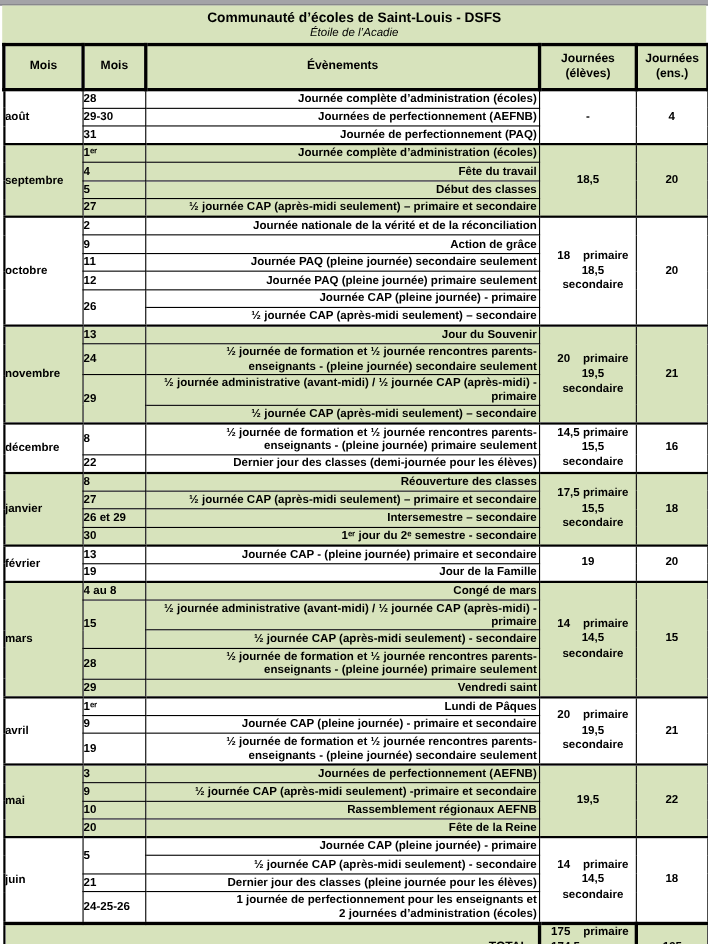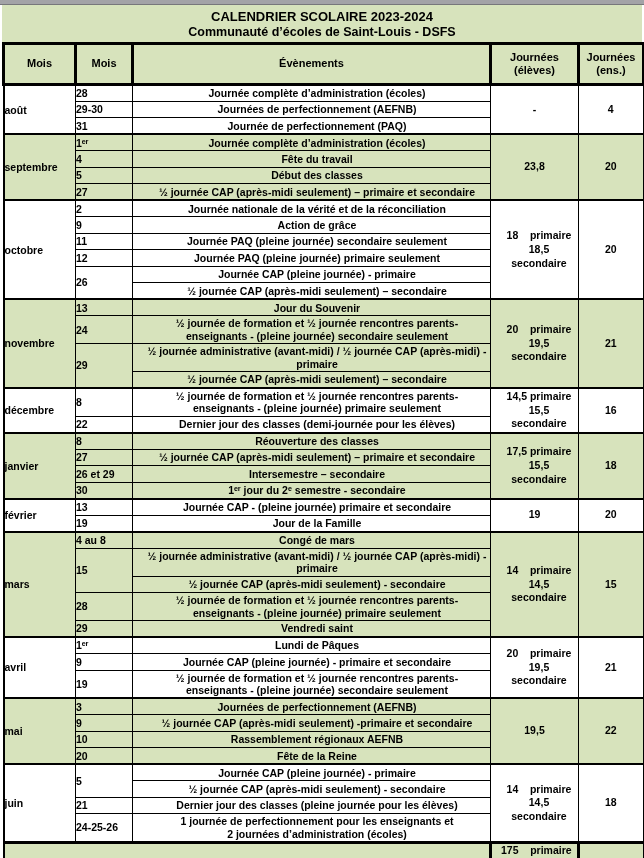--- a/index.html
+++ b/index.html
@@ -17,39 +17,39 @@
   th,td{border:1px solid #000;color:#000;overflow:hidden;padding:0;vertical-align:middle;}
   thead th{
     border:3px solid #000;background:var(--green);height:38px;
     font-size:11px;font-weight:bold;text-align:center;white-space:pre-line;line-height:1.25;
   }
   tbody tr{height:16.5px;}
   tbody tr.tall{height:28px;}
   tbody tr.month-start td{border-top:2px solid #000;}
   tbody td{font-size:10.5px;font-weight:bold;line-height:1.18;}
   td.month,td.date{text-align:left;}
-  td.event{text-align:center;padding:1px 2px 1px 13px;white-space:pre-line;}
+  td.event{text-align:right;padding:1px 2px 1px 13px;white-space:pre-line;}
   td.days{text-align:center;white-space:pre-wrap;line-height:1.3;}
   td.days.two-line{text-align:center;padding-left:9px;}
   tbody tr.shade td{background:var(--green);}
   tfoot td{background:var(--green);border-top:3px solid #000;height:31px;font-weight:bold;}
   tfoot td.total-label{text-align:right;font-size:11px;padding-right:9px;}
   tfoot td.days-students{border-left:3px solid #000;border-right:3px solid #000;text-align:left;padding-left:9px;font-size:10.5px;white-space:pre-wrap;line-height:1.3;}
   tfoot td.days-teachers{text-align:center;font-size:10.5px;}
 </style>
 </head>
 <body>
 
 <div class="top-strip"></div>
 
 <div class="page">
 
   <div class="title-block">
-    <div class="title-line1">CALENDRIER SCOLAIRE 2023-2024</div>
     <div class="title-line2">Communauté d’écoles de Saint-Louis - DSFS</div>
+    <div class="title-line3">Étoile de l’Acadie</div>
   </div>
 
   <table class="cal">
     <colgroup>
       <col class="c-mois">
         <col class="c-dates">
         <col class="c-event">
         <col class="c-eleves">
         <col class="c-ens">
     </colgroup>
@@ -77,21 +77,21 @@
           <td class="event">Journées de perfectionnement (AEFNB)</td>
         </tr>
         <tr>
           <td class="date">31</td>
           <td class="event">Journée de perfectionnement (PAQ)</td>
         </tr>
         <tr class="month-start shade ">
           <td class="month" rowspan="4">septembre</td>
           <td class="date">1ᵉʳ</td>
           <td class="event">Journée complète d’administration (écoles)</td>
-          <td class="days" rowspan="4">23,8</td>
+          <td class="days" rowspan="4">18,5</td>
           <td class="days" rowspan="4">20</td>
         </tr>
         <tr class="shade ">
           <td class="date">4</td>
           <td class="event">Fête du travail</td>
         </tr>
         <tr class="shade ">
           <td class="date">5</td>
           <td class="event">Début des classes</td>
         </tr>

